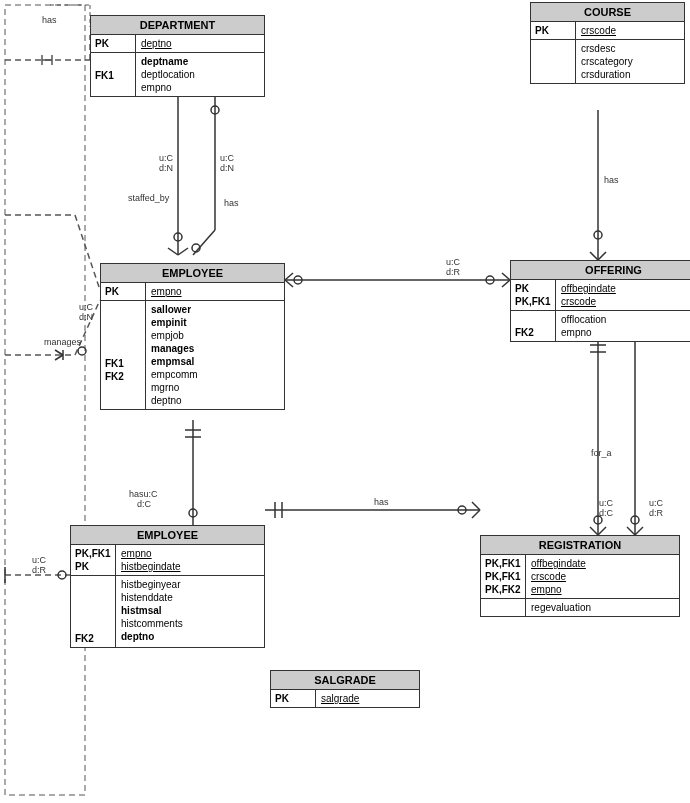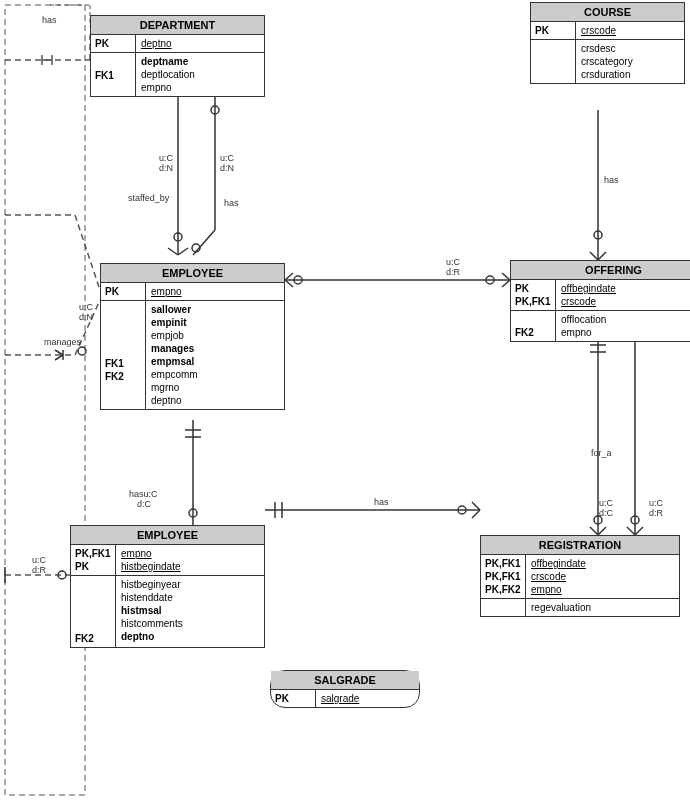--- a/index.html
+++ b/index.html
@@ -340,21 +340,21 @@
       </div>
     </div>
     <div class="entity-body entity-divider">
       <div class="entity-pk-col"></div>
       <div class="entity-attr-col">
         <div class="attr-entry">regevaluation</div>
       </div>
     </div>
   </div>
 
-  <div class="entity" style="top:670px;left:270px;width:150px;border-radius:15px;">
+  <div class="entity" style="top:670px;left:270px;width:150px;">
     <div class="entity-header">SALGRADE</div>
     <div class="entity-body">
       <div class="entity-pk-col">
         <div class="pk-col-entry">
             <span class="pk-label">PK</span>
           </div>
       </div>
       <div class="entity-attr-col">
         <div class="attr-entry"><span class="attr-underline">salgrade</span></div>
       </div>

